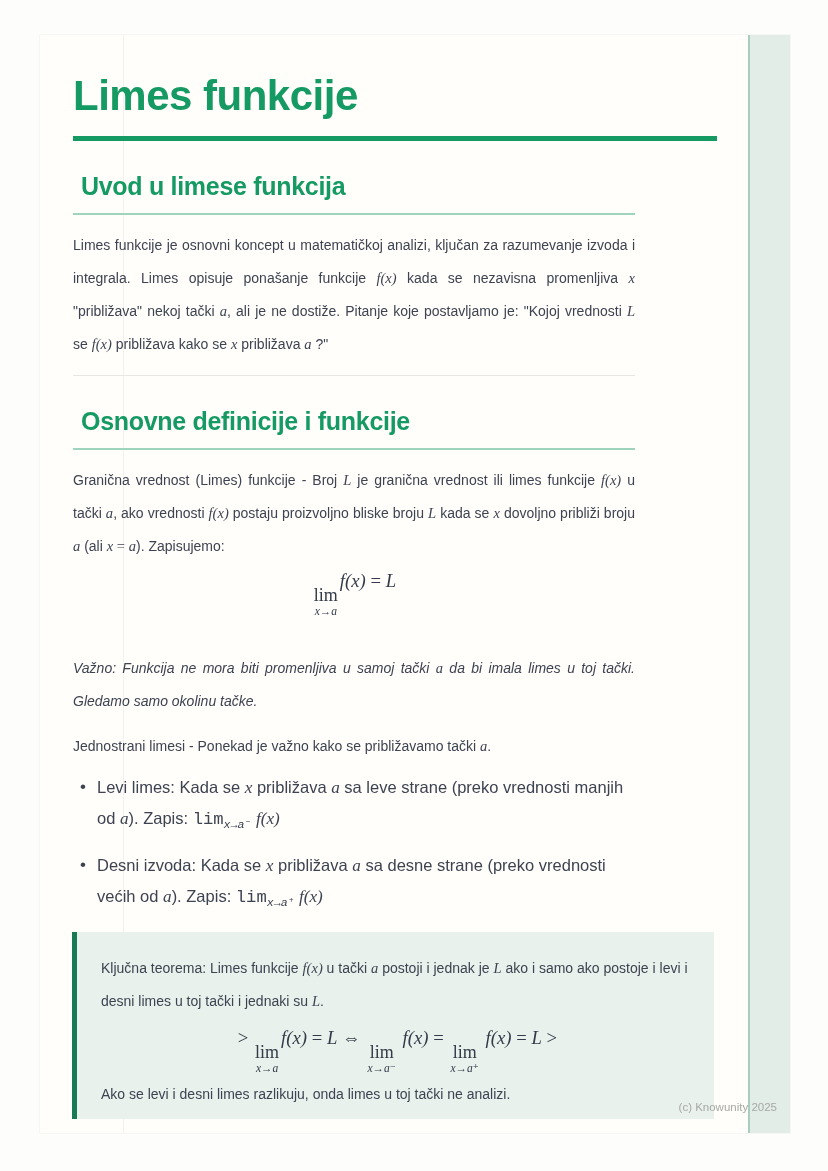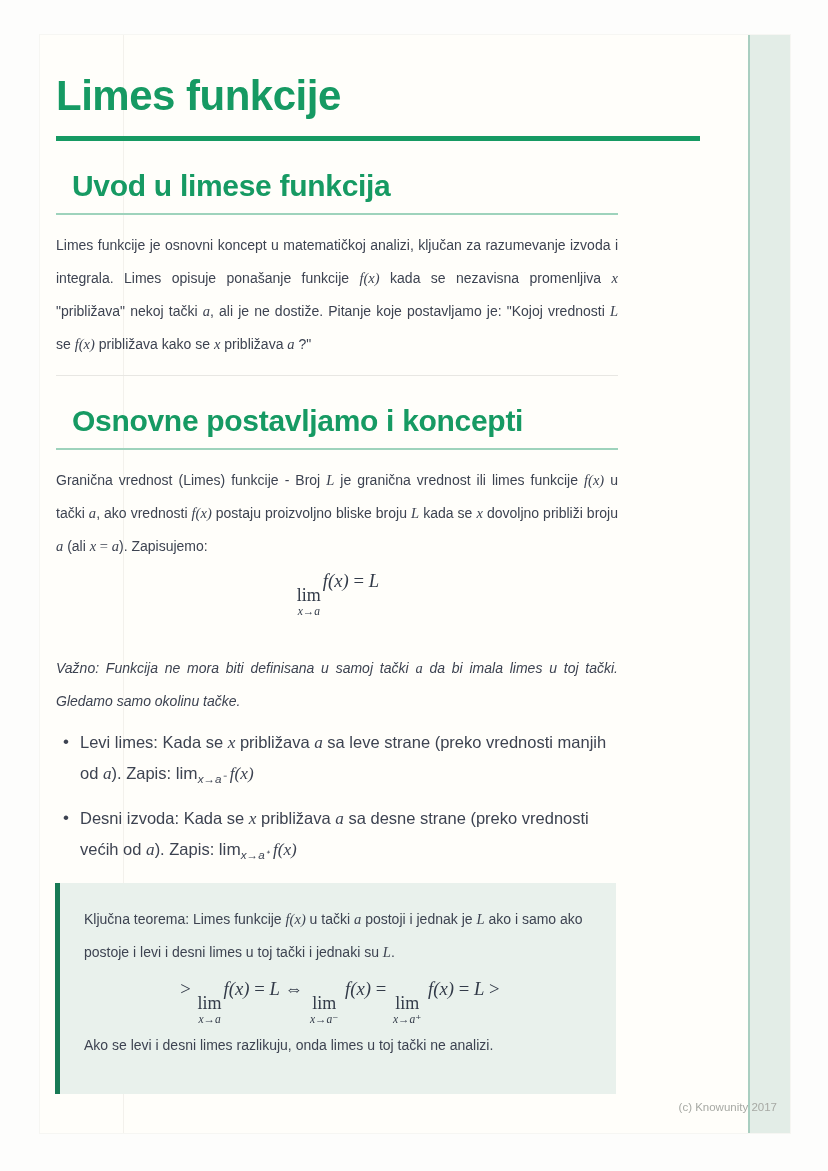--- a/index.html
+++ b/index.html
@@ -15,28 +15,28 @@
   }
   .fold-line{
     position:absolute;left:83px;top:0;width:1px;height:100%;
     background:rgba(190,185,170,0.18);
   }
   .stripe{
     position:absolute;right:0;top:0;width:40px;height:100%;
     background:var(--stripe_bg,#e3ede7);
     border-left:2px solid var(--stripe_edge,#a9cec0);
   }
-  .content{position:absolute;left:16px;top:0;width:562px;}
+  .content{position:absolute;left:33px;top:0;width:562px;}
   h1{
     margin:38px 0 0 0;font-size:42px;line-height:1.1;font-weight:700;
     color:var(--accent_green,#169a63);letter-spacing:-0.5px;
   }
   .rule-thick{width:644px;height:5px;margin-top:17px;background:var(--accent_green,#169a63);}
   h2{
-    margin:28px 0 0 16px;font-size:30px;line-height:34px;font-weight:700;
+    margin:28px 0 0 8px;font-size:25px;line-height:34px;font-weight:700;
     color:var(--accent_green,#169a63);letter-spacing:-0.3px;
   }
   .rule-thin{width:100%;height:2px;margin-top:10px;background:var(--underline_green,#9ed3bc);}
   p.body{
     margin:14px 0 0 0;font-size:14px;line-height:33px;
     color:var(--text_color,#3d4351);
   }
   p.just{text-align:justify;}
   .mt20{margin-top:20px;}
   .divider{width:100%;height:1px;margin-top:14px;background:var(--divider,#e8e7e3);}
@@ -48,37 +48,37 @@
     margin-top:6px;text-align:center;font-size:18px;line-height:24px;
     color:#333b49;padding-bottom:12px;
   }
   .lim-stack{
     display:inline-flex;flex-direction:column;align-items:center;
     vertical-align:-0.78em;line-height:1;margin:0 2px;
     font-family:"Liberation Serif","DejaVu Serif",serif;
   }
   .lim-stack .lw{font-style:normal;}
   .lim-stack .ls{font-size:0.64em;font-style:italic;margin-top:2px;}
-  .lim-inline{font-family:Liberation Sans, sans-serif;font-size:1.04em;}
+  .lim-inline{font-family:Liberation Mono, monospace;font-size:1.04em;}
   .lim-inline sub{font-style:italic;font-size:0.68em;}
   .note{font-style:italic;margin-top:22px !important;}
   .one-sided{margin-top:12px !important;}
   ul.bullets{margin:6px 0 0 0;padding:0;list-style:none;}
   ul.bullets li{
     position:relative;padding-left:24px;margin-top:9px;
     font-size:16.5px;line-height:31px;color:var(--text_color,#3d4351);
   }
   ul.bullets li::before{
     content:"\2022";position:absolute;left:7px;top:-1px;font-size:17px;
   }
   .theorem-box{
-    margin-top:12px;margin-left:-1px;width:561px;box-sizing:border-box;
+    margin-top:12px;margin-left:-1px;width:642px;box-sizing:border-box;
     background:var(--box_bg,#e9f1ec);
     border-left:5px solid var(--box_border,#187a55);
-    padding:20px 20px 32px 24px;
+    padding:20px 20px 8px 24px;
   }
   .theorem-box p.body{margin-top:0;}
   .theorem-box .formula{margin-top:8px;padding-bottom:4px;}
   .theorem-box .box-footer{margin-top:12px;}
   .watermark{
     position:absolute;top:1066px;right:13px;z-index:3;
     font-size:11.5px;color:var(--watermark_gray,#a7a9a4);
   }
 </style>
 </head>
@@ -91,30 +91,31 @@
   <div class="content">
     <h1>Limes funkcije</h1>
     <div class="rule-thick"></div>
 
     <h2>Uvod u limese funkcija</h2>
     <div class="rule-thin"></div>
     <p class="body just mt20"><span>Limes funkcije je osnovni koncept u matematičkoj analizi, ključan za razumevanje izvoda i integrala. Limes opisuje ponašanje funkcije </span><span class="r-mi">f(x)</span><span> kada se nezavisna promenljiva </span><span class="r-mi">x</span><span> "približava" nekoj tački </span><span class="r-mi">a</span><span>, ali je ne dostiže. Pitanje koje postavljamo je: "Kojoj vrednosti </span><span class="r-mi">L</span><span> se </span><span class="r-mi">f(x)</span><span> približava kako se </span><span class="r-mi">x</span><span> približava </span><span class="r-mi">a</span><span> ?"</span></p>
 
     <div class="divider"></div>
 
-    <h2>Osnovne postavljamo i koncepti</h2>
+    <h2>Osnovne definicije i funkcije</h2>
     <div class="rule-thin"></div>
 
     <p class="body just"><span class="r-b">Granična vrednost (Limes) funkcije</span><span> - Broj </span><span class="r-mi">L</span><span> je granična vrednost ili limes funkcije </span><span class="r-mi">f(x)</span><span> u tački </span><span class="r-mi">a</span><span>, ako vrednosti </span><span class="r-mi">f(x)</span><span> postaju proizvoljno bliske broju </span><span class="r-mi">L</span><span> kada se </span><span class="r-mi">x</span><span> dovoljno približi broju </span><span class="r-mi">a</span><span> (ali </span><span class="r-mi">x</span><span class="r-mo"> = </span><span class="r-mi">a</span><span>). Zapisujemo:</span></p>
     <div class="formula"><span class="lim-stack">
           <span class="lw">lim</span>
           <span class="ls">x→a</span>
         </span><span class="r-mi">f(x)</span><span class="r-mo"> = </span><span class="r-mi">L</span></div>
 
-    <p class="body just note"><span class="r-i">Važno: Funkcija ne mora biti definisana u samoj tački </span><span class="r-mi">a</span><span class="r-i"> da bi imala limes u toj tački. Gledamo samo okolinu tačke.</span></p>
+    <p class="body just note"><span class="r-i">Važno: Funkcija ne mora biti promenljiva u samoj tački </span><span class="r-mi">a</span><span class="r-i"> da bi imala limes u toj tački. Gledamo samo okolinu tačke.</span></p>
+    <p class="body one-sided"><span class="r-b">Jednostrani limesi</span><span> - Ponekad je važno kako se približavamo tački </span><span class="r-mi">a</span><span>.</span></p>
 
     <ul class="bullets">
       <li><span class="r-b">Levi limes</span><span>: Kada se </span><span class="r-mi">x</span><span> približava </span><span class="r-mi">a</span><span> sa leve strane (preko vrednosti manjih od </span><span class="r-mi">a</span><span>). Zapis: </span><span class="lim-inline"><span>lim</span><sub>x→a⁻</sub></span><span class="r-mi"> f(x)</span></li>
       <li><span class="r-b">Desni izvoda</span><span>: Kada se </span><span class="r-mi">x</span><span> približava </span><span class="r-mi">a</span><span> sa desne strane (preko vrednosti većih od </span><span class="r-mi">a</span><span>). Zapis: </span><span class="lim-inline"><span>lim</span><sub>x→a⁺</sub></span><span class="r-mi"> f(x)</span></li>
     </ul>
 
     <div class="theorem-box">
       <p class="body"><span class="r-b">Ključna teorema</span><span>: Limes funkcije </span><span class="r-mi">f(x)</span><span> u tački </span><span class="r-mi">a</span><span> postoji i jednak je </span><span class="r-mi">L</span><span> </span><span class="r-b">ako i samo ako</span><span> postoje i levi i desni limes u toj tački i jednaki su </span><span class="r-mi">L</span><span>.</span></p>
       <div class="formula"><span class="r-mo">&gt; </span><span class="lim-stack">
             <span class="lw">lim</span>
@@ -123,14 +124,14 @@
             <span class="lw">lim</span>
             <span class="ls">x→a⁻</span>
           </span><span class="r-mi"> f(x)</span><span class="r-mo"> = </span><span class="lim-stack">
             <span class="lw">lim</span>
             <span class="ls">x→a⁺</span>
           </span><span class="r-mi"> f(x)</span><span class="r-mo"> = </span><span class="r-mi">L</span><span class="r-mo"> &gt;</span></div>
       <p class="body box-footer"><span>Ako se levi i desni limes razlikuju, onda limes u toj tački </span><span class="r-b">ne analizi</span><span>.</span></p>
     </div>
   </div>
 
-  <div class="watermark">(c) Knowunity 2017</div>
+  <div class="watermark">(c) Knowunity 2025</div>
 </div>
 
 </body></html>

